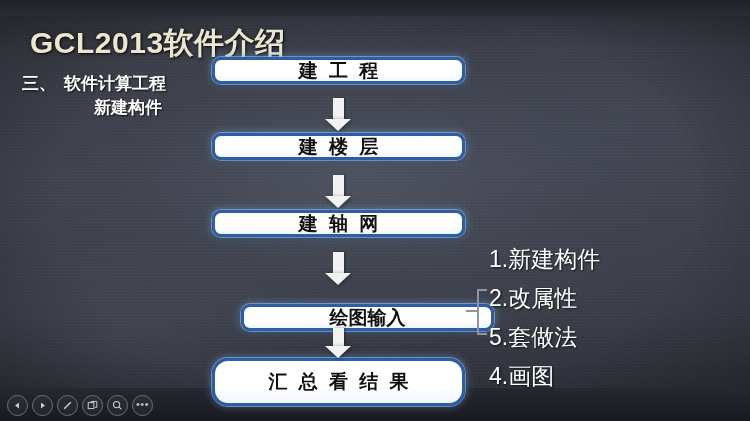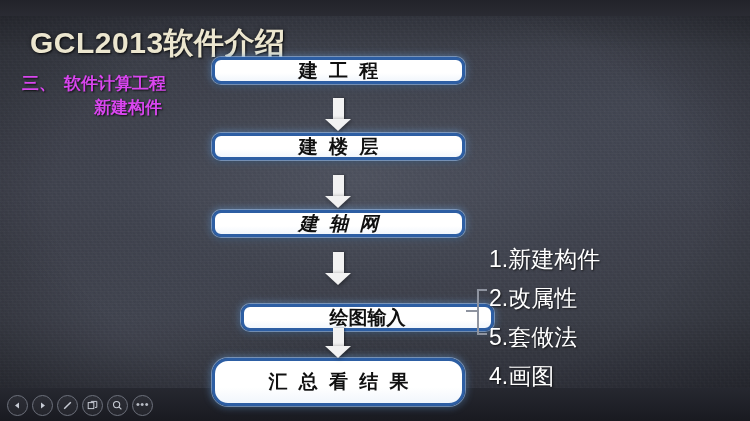--- a/index.html
+++ b/index.html
@@ -78,21 +78,21 @@
     text-shadow: 1px 1px 2px rgba(0,0,0,0.75), 0 0 5px rgba(0,0,0,0.45);
     white-space: nowrap;
   }
 
   
   #subtitle {
     position: absolute;
     left: 22px;
     top: 72px;
     width: 190px;
-    color: #d946ef;
+    color: #ffffff;
     font-size: 17px;
     font-weight: bold;
     line-height: 1.42;
     text-shadow: 1px 1px 2px rgba(0,0,0,0.8);
   }
   #subtitle .st-num { margin-right: 8px; }
   #subtitle .st-l2 {
     display: block;
     text-align: center;
     padding-left: 22px;
@@ -121,21 +121,21 @@
     font-size: 19px;
     font-weight: bold;
     letter-spacing: 3px;
     white-space: nowrap;
     text-indent: 3px;
   }
   .flow-box.tight .box-label { letter-spacing: 0px; text-indent: 0; }
 
   #box-0 { top: 57px; }
   #box-1 { top: 133px; }
-  #box-2 { top: 210px; font-style: italic; }
+  #box-2 { top: 210px; }
   #box-3 { top: 304px; margin-left: 29px; }
   #box-4 { top: 358px; height: 48px; border-radius: 16px; }
 
   
   .arrow {
     position: absolute;
     left: 325px;
     width: 27px;
     pointer-events: none;
   }

